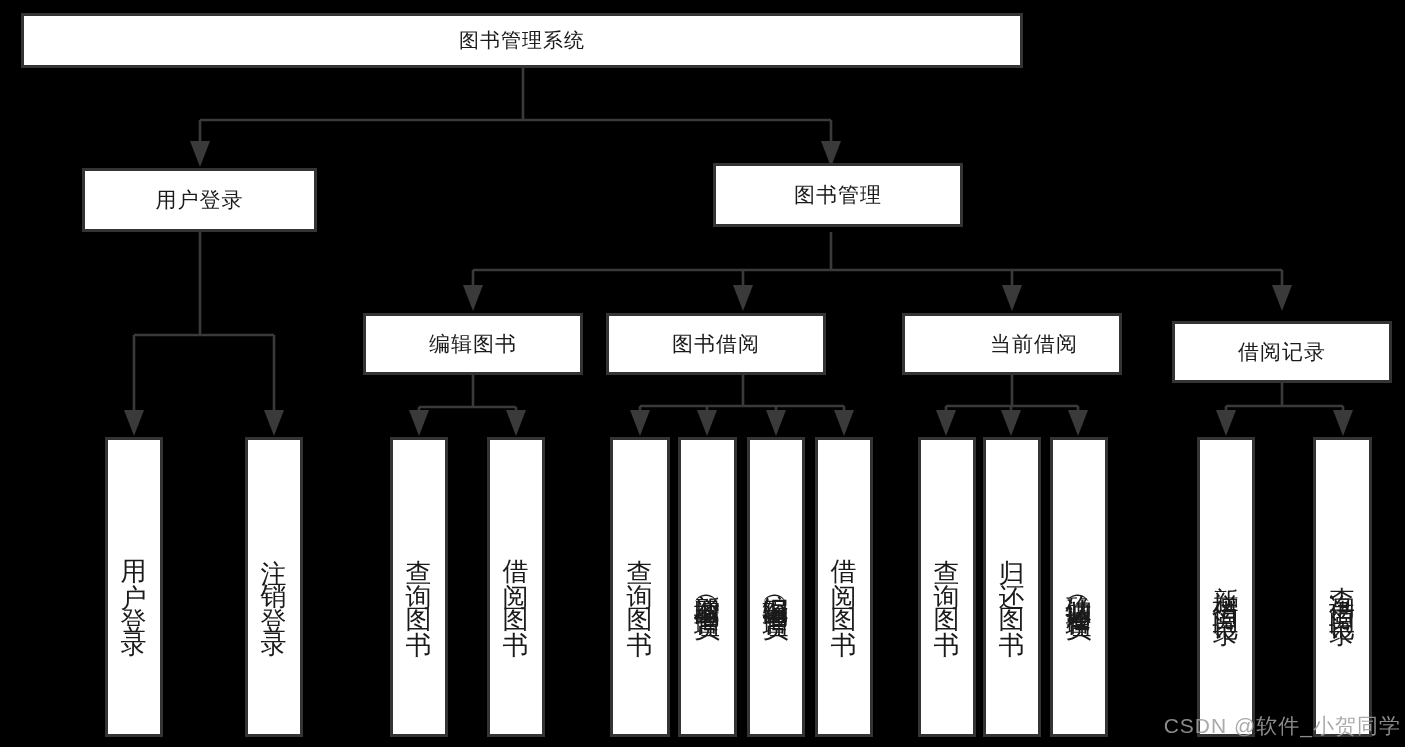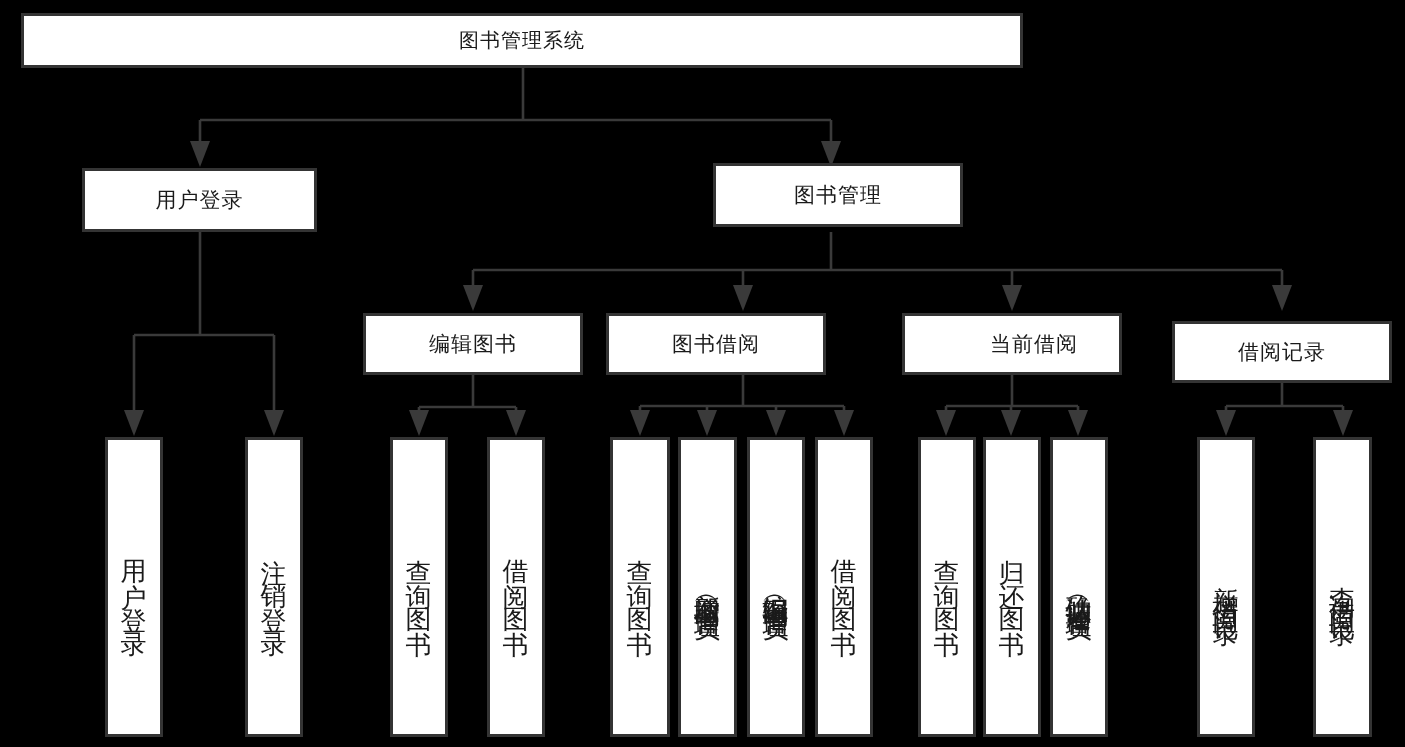--- a/index.html
+++ b/index.html
@@ -167,14 +167,15 @@
     <span>确认归还（管理员）</span>
   </div>
 
   <div class="node v-node v-mid" style="left:1197px; top:437px; width:58px; height:300px;">
     <span>新增借阅记录</span>
   </div>
   <div class="node v-node v-mid" style="left:1313px; top:437px; width:59px; height:300px;">
     <span>查询借阅记录</span>
   </div>
 
+  <div id="watermark">CSDN @软件_小贺同学</div>
 
 </div>
 
 </body></html>

